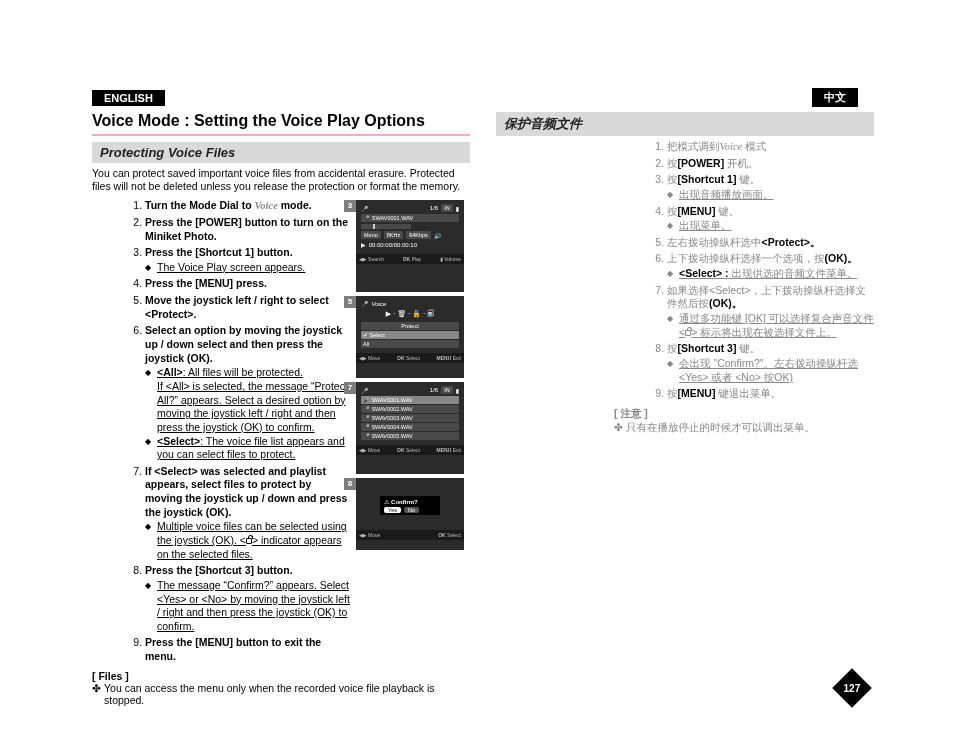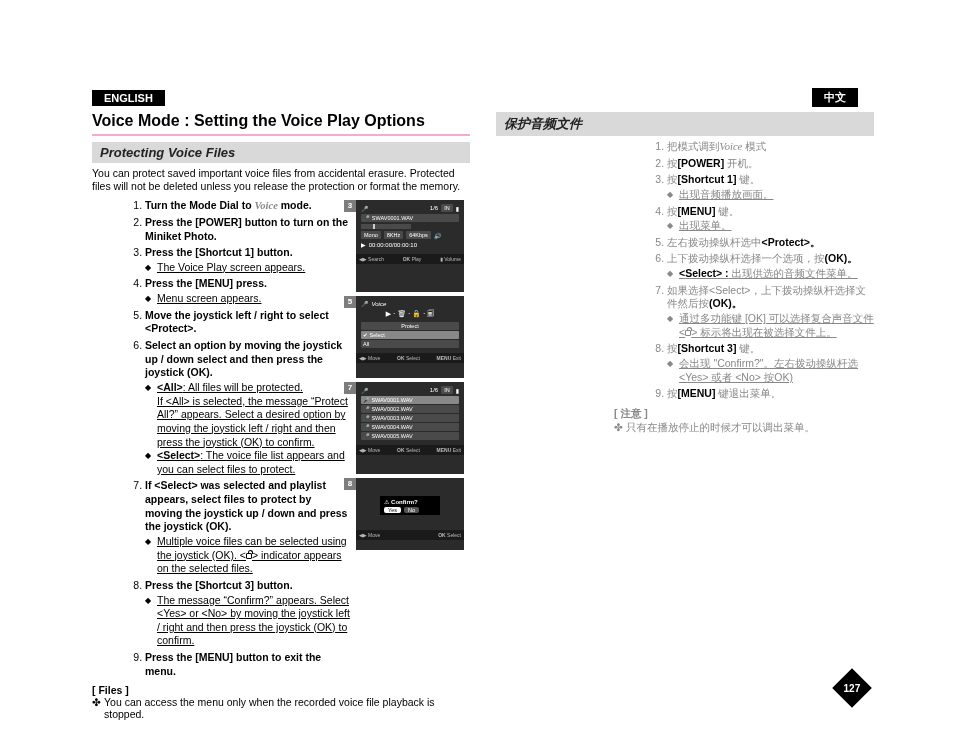--- a/index.html
+++ b/index.html
@@ -64,23 +64,20 @@
 
     <ol class="steps" style="width:258px">
       <li><span class="bold"><span>Turn the Mode Dial to </span><span class="voice-it gray">Voice</span><span> mode.</span></span></li>
       <li><span class="bold">Press the [POWER] button to turn on the Miniket Photo.</span></li>
       <li><span class="bold">Press the [Shortcut 1] button.</span>
         <ul class="sub">
             <li>The Voice Play screen appears.</li>
           </ul>
       </li>
       <li><span class="bold">Press the [MENU] press.</span>
-        <ul class="sub">
-            <li>Menu screen appears.</li>
-          </ul>
       </li>
       <li><span class="bold">Move the joystick left / right to select &lt;Protect&gt;.</span></li>
       <li><span class="bold">Select an option by moving the joystick up / down select and then press the joystick (OK).</span>
         <ul class="sub">
           <li><b>&lt;All&gt;</b><span>: All files will be protected.</span><br><span>If &lt;All&gt; is selected, the message “Protect All?” appears. Select a desired option by moving the joystick left / right and then press the joystick (OK) to confirm.</span></li>
           <li><b>&lt;Select&gt;</b><span>: The voice file list appears and you can select files to protect.</span></li>
         </ul>
       </li>
       <li><span class="bold">If &lt;Select&gt; was selected and playlist appears, select files to protect by moving the joystick up / down and press the joystick (OK).</span>
         <ul class="sub">

